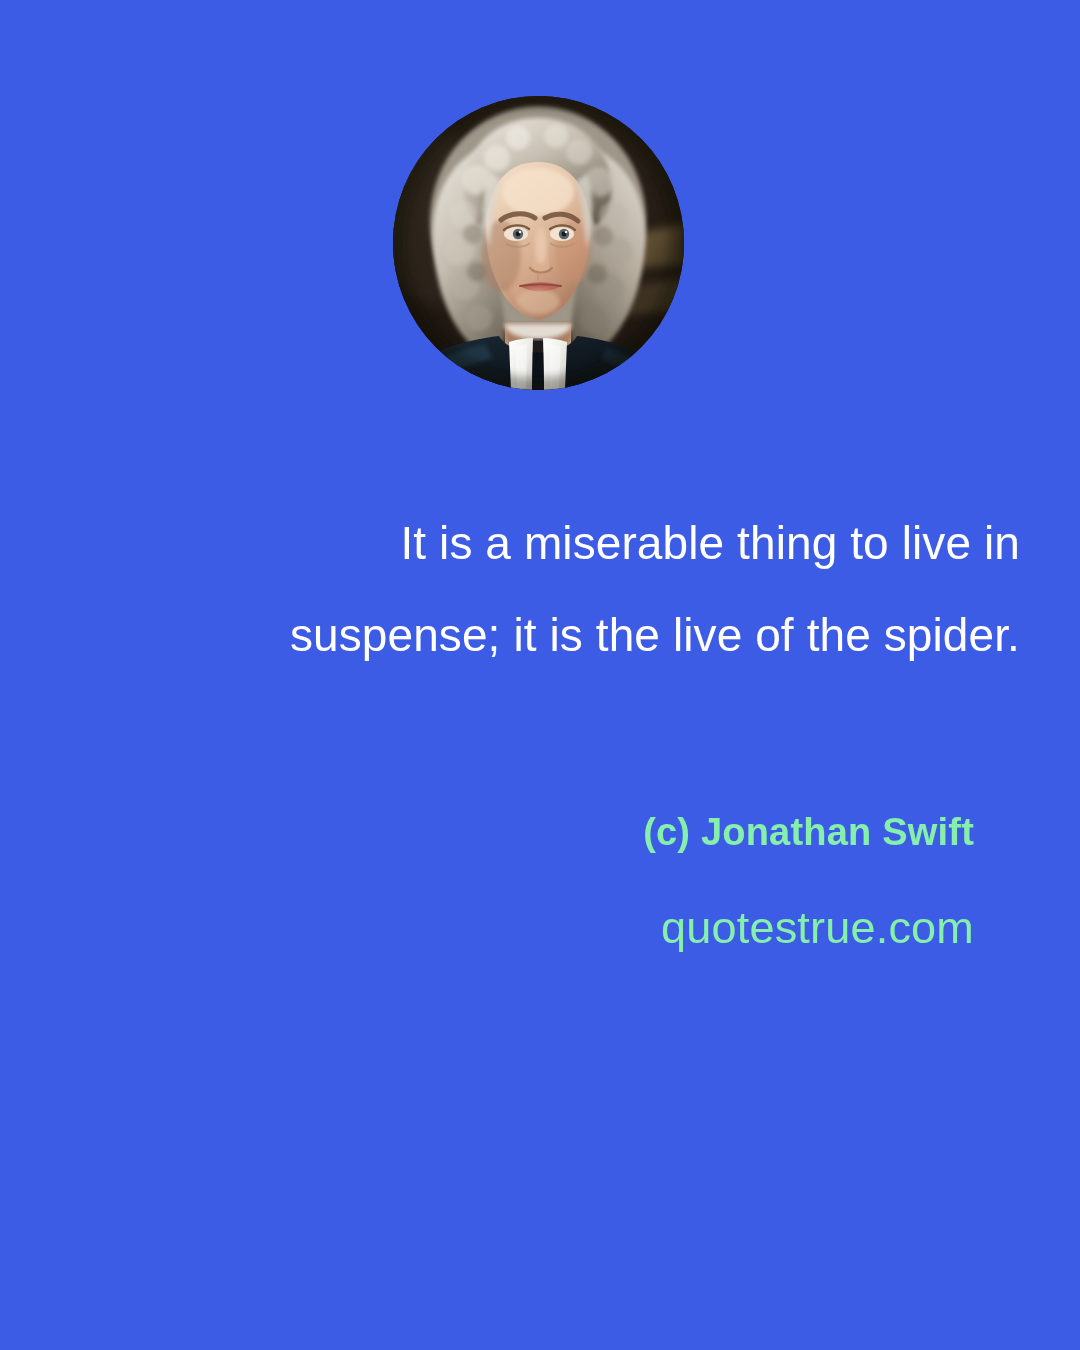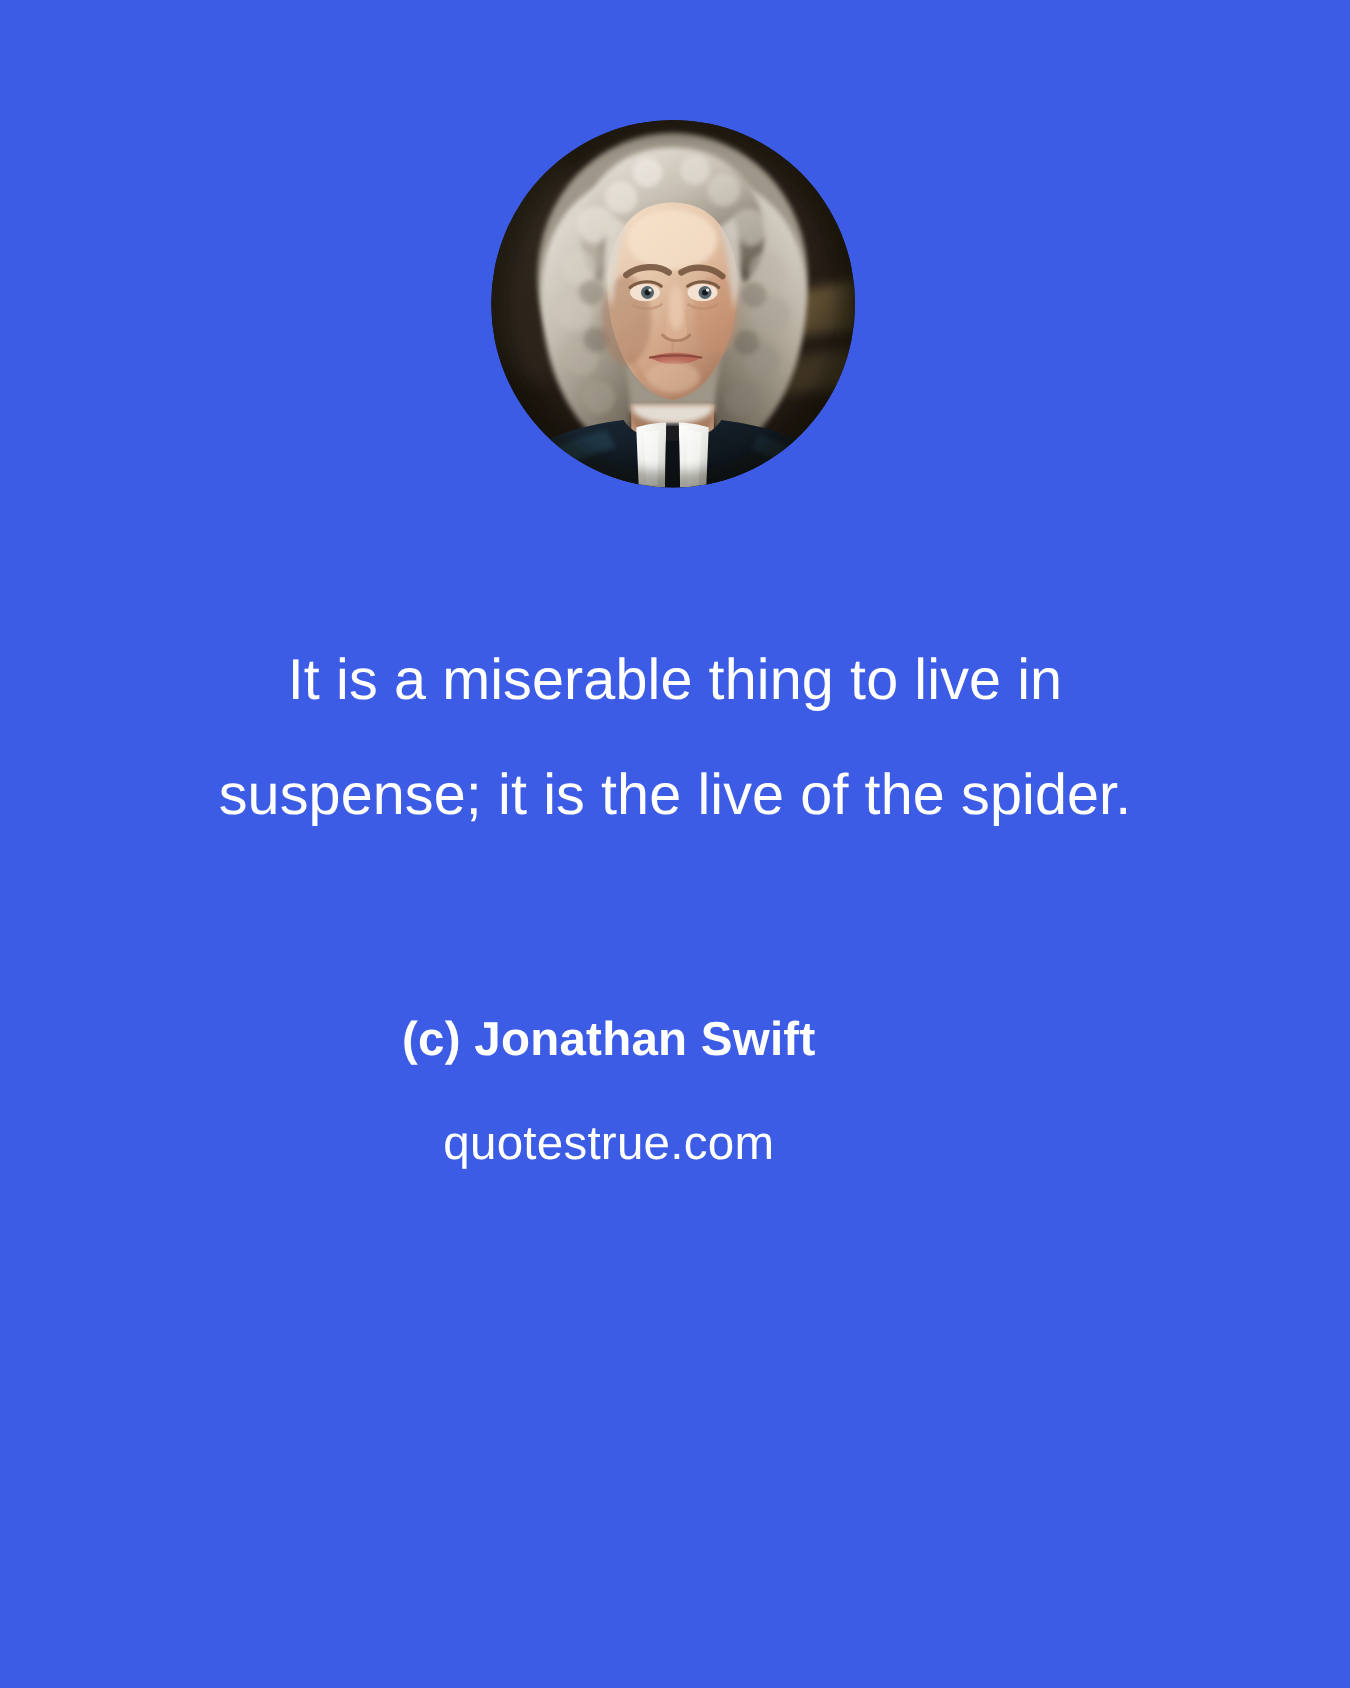--- a/index.html
+++ b/index.html
@@ -53,45 +53,46 @@
     font-size: 46px;
     line-height: 92px;
     font-weight: 400;
     letter-spacing: 0.1px;
     padding: 0 60px;
     box-sizing: border-box;
   }
   #quote-block .qline {
     display: block;
     white-space: nowrap;
+    text-align: right;
   }
 
   
   #attribution-block {
     position: absolute;
     left: 0;
     top: 805px;
     width: 974px;
-    text-align: center;
-    color: #ffffff;
+    text-align: right;
+    color: #86efac;
   }
   #author-attribution {
     display: block;
     font-size: 38px;
     line-height: 55px;
     font-weight: 700;
     letter-spacing: 0.2px;
   }
   #site-credit {
     display: block;
-    font-size: 38px;
+    font-size: 45px;
     line-height: 55px;
     font-weight: 400;
     letter-spacing: 0.2px;
-    margin-top: 28px;
+    margin-top: 40px;
   }
 </style>
 </head>
 <body>
 
 <div id="quote-card">
 
   <div id="author-portrait">
     <svg viewBox="0 0 291 294" preserveAspectRatio="xMidYMid slice">
       <defs>

